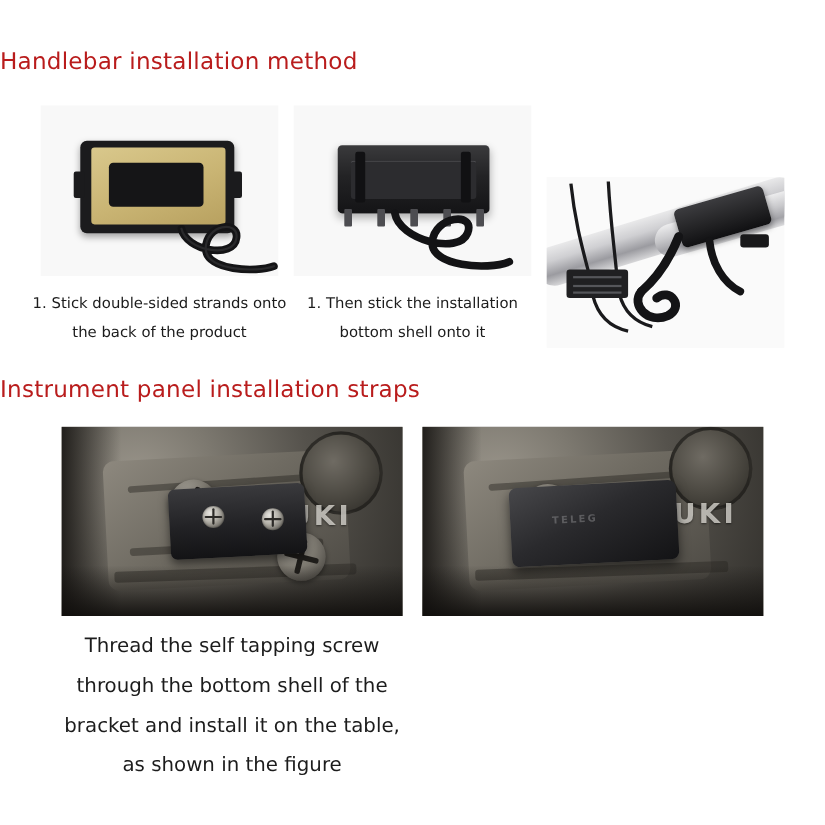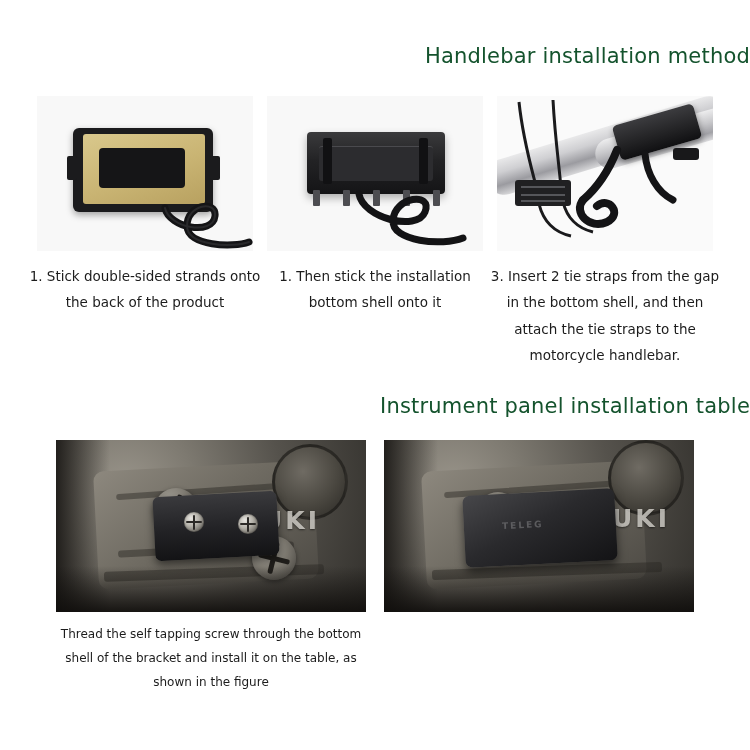--- a/index.html
+++ b/index.html
@@ -14,43 +14,44 @@
     color: #1a1a1a;
     overflow: hidden;
   }
   .page {
     width: 750px;
     height: 750px;
     position: relative;
     box-sizing: border-box;
   }
   .section-title {
-    text-align: right;
+    text-align: left;
     font-size: 21px;
     font-weight: 400;
-    color: #14532d;
+    color: #b91c1c;
     letter-spacing: 0.2px;
   }
   #title-handlebar { margin-top: 44px; }
   #title-panel { margin-top: 26px; }
 
   
   .steps-row {
     display: flex;
     justify-content: center;
     gap: 14px;
     margin-top: 28px;
     padding: 0 32px;
     box-sizing: border-box;
   }
   .step {
     width: 216px;
     display: flex;
     flex-direction: column;
     align-items: center;
+    justify-content: flex-end;
   }
   .step-photo {
     width: 216px;
     height: 155px;
     background: #f7f7f7;
     position: relative;
     overflow: hidden;
   }
   .step-caption {
     margin-top: 12px;
@@ -78,21 +79,21 @@
   }
   .step2-photo {
     width: 310px;
     height: 172px;
     overflow: hidden;
     position: relative;
     background: #6d6a63;
   }
   .step2-caption {
     margin-top: 10px;
-    font-size: 12px;
+    font-size: 18px;
     line-height: 2.0;
     text-align: center;
     color: #1c1c1c;
     width: 320px;
   }
 
   
   .ph1-bg { position: absolute; inset: 0; background: #f8f8f8; }
   .ph1-body {
     position: absolute;
@@ -344,25 +345,24 @@
           <path d="M120 54 C 112 74, 100 92, 86 104" stroke="#141416" stroke-width="8" fill="none" stroke-linecap="round"></path>
           <path d="M86 104 C 76 116, 92 134, 110 126 C 126 118, 112 100, 100 110" stroke="#141416" stroke-width="8" fill="none" stroke-linecap="round"></path>
           <path d="M148 58 C 150 78, 160 96, 176 104" stroke="#141416" stroke-width="7" fill="none" stroke-linecap="round"></path>
           <rect x="176" y="52" width="26" height="12" rx="3" fill="#18181a"></rect>
         </svg>
         <div class="ph3-clamp"></div>
         <div class="ph3-clamp-line" style="left:24px; top:90px; width:44px;"></div>
         <div class="ph3-clamp-line" style="left:24px; top:98px; width:44px;"></div>
         <div class="ph3-clamp-line" style="left:24px; top:104px; width:44px;"></div>
       </div>
-      <div class="step-caption">3. Insert 2 tie straps from the gap in the bottom shell, and then attach the tie straps to the motorcycle handlebar.</div>
     </div>
   </div>
 
-  <div class="section-title" id="title-panel">Instrument panel installation table</div>
+  <div class="section-title" id="title-panel">Instrument panel installation straps</div>
 
   <div class="steps-row-2">
 
     <div class="step2">
       <div class="step2-photo">
         <div class="eng-bg"></div>
         <div class="eng-left-dark"></div>
         <div class="eng-plate"></div>
         <div class="eng-ridge" style="left:60px; top:48px; width:180px; height:6px; transform:rotate(-4deg);"></div>
         <div class="eng-ridge" style="left:62px; top:106px; width:176px; height:7px; transform:rotate(-3deg);"></div>

